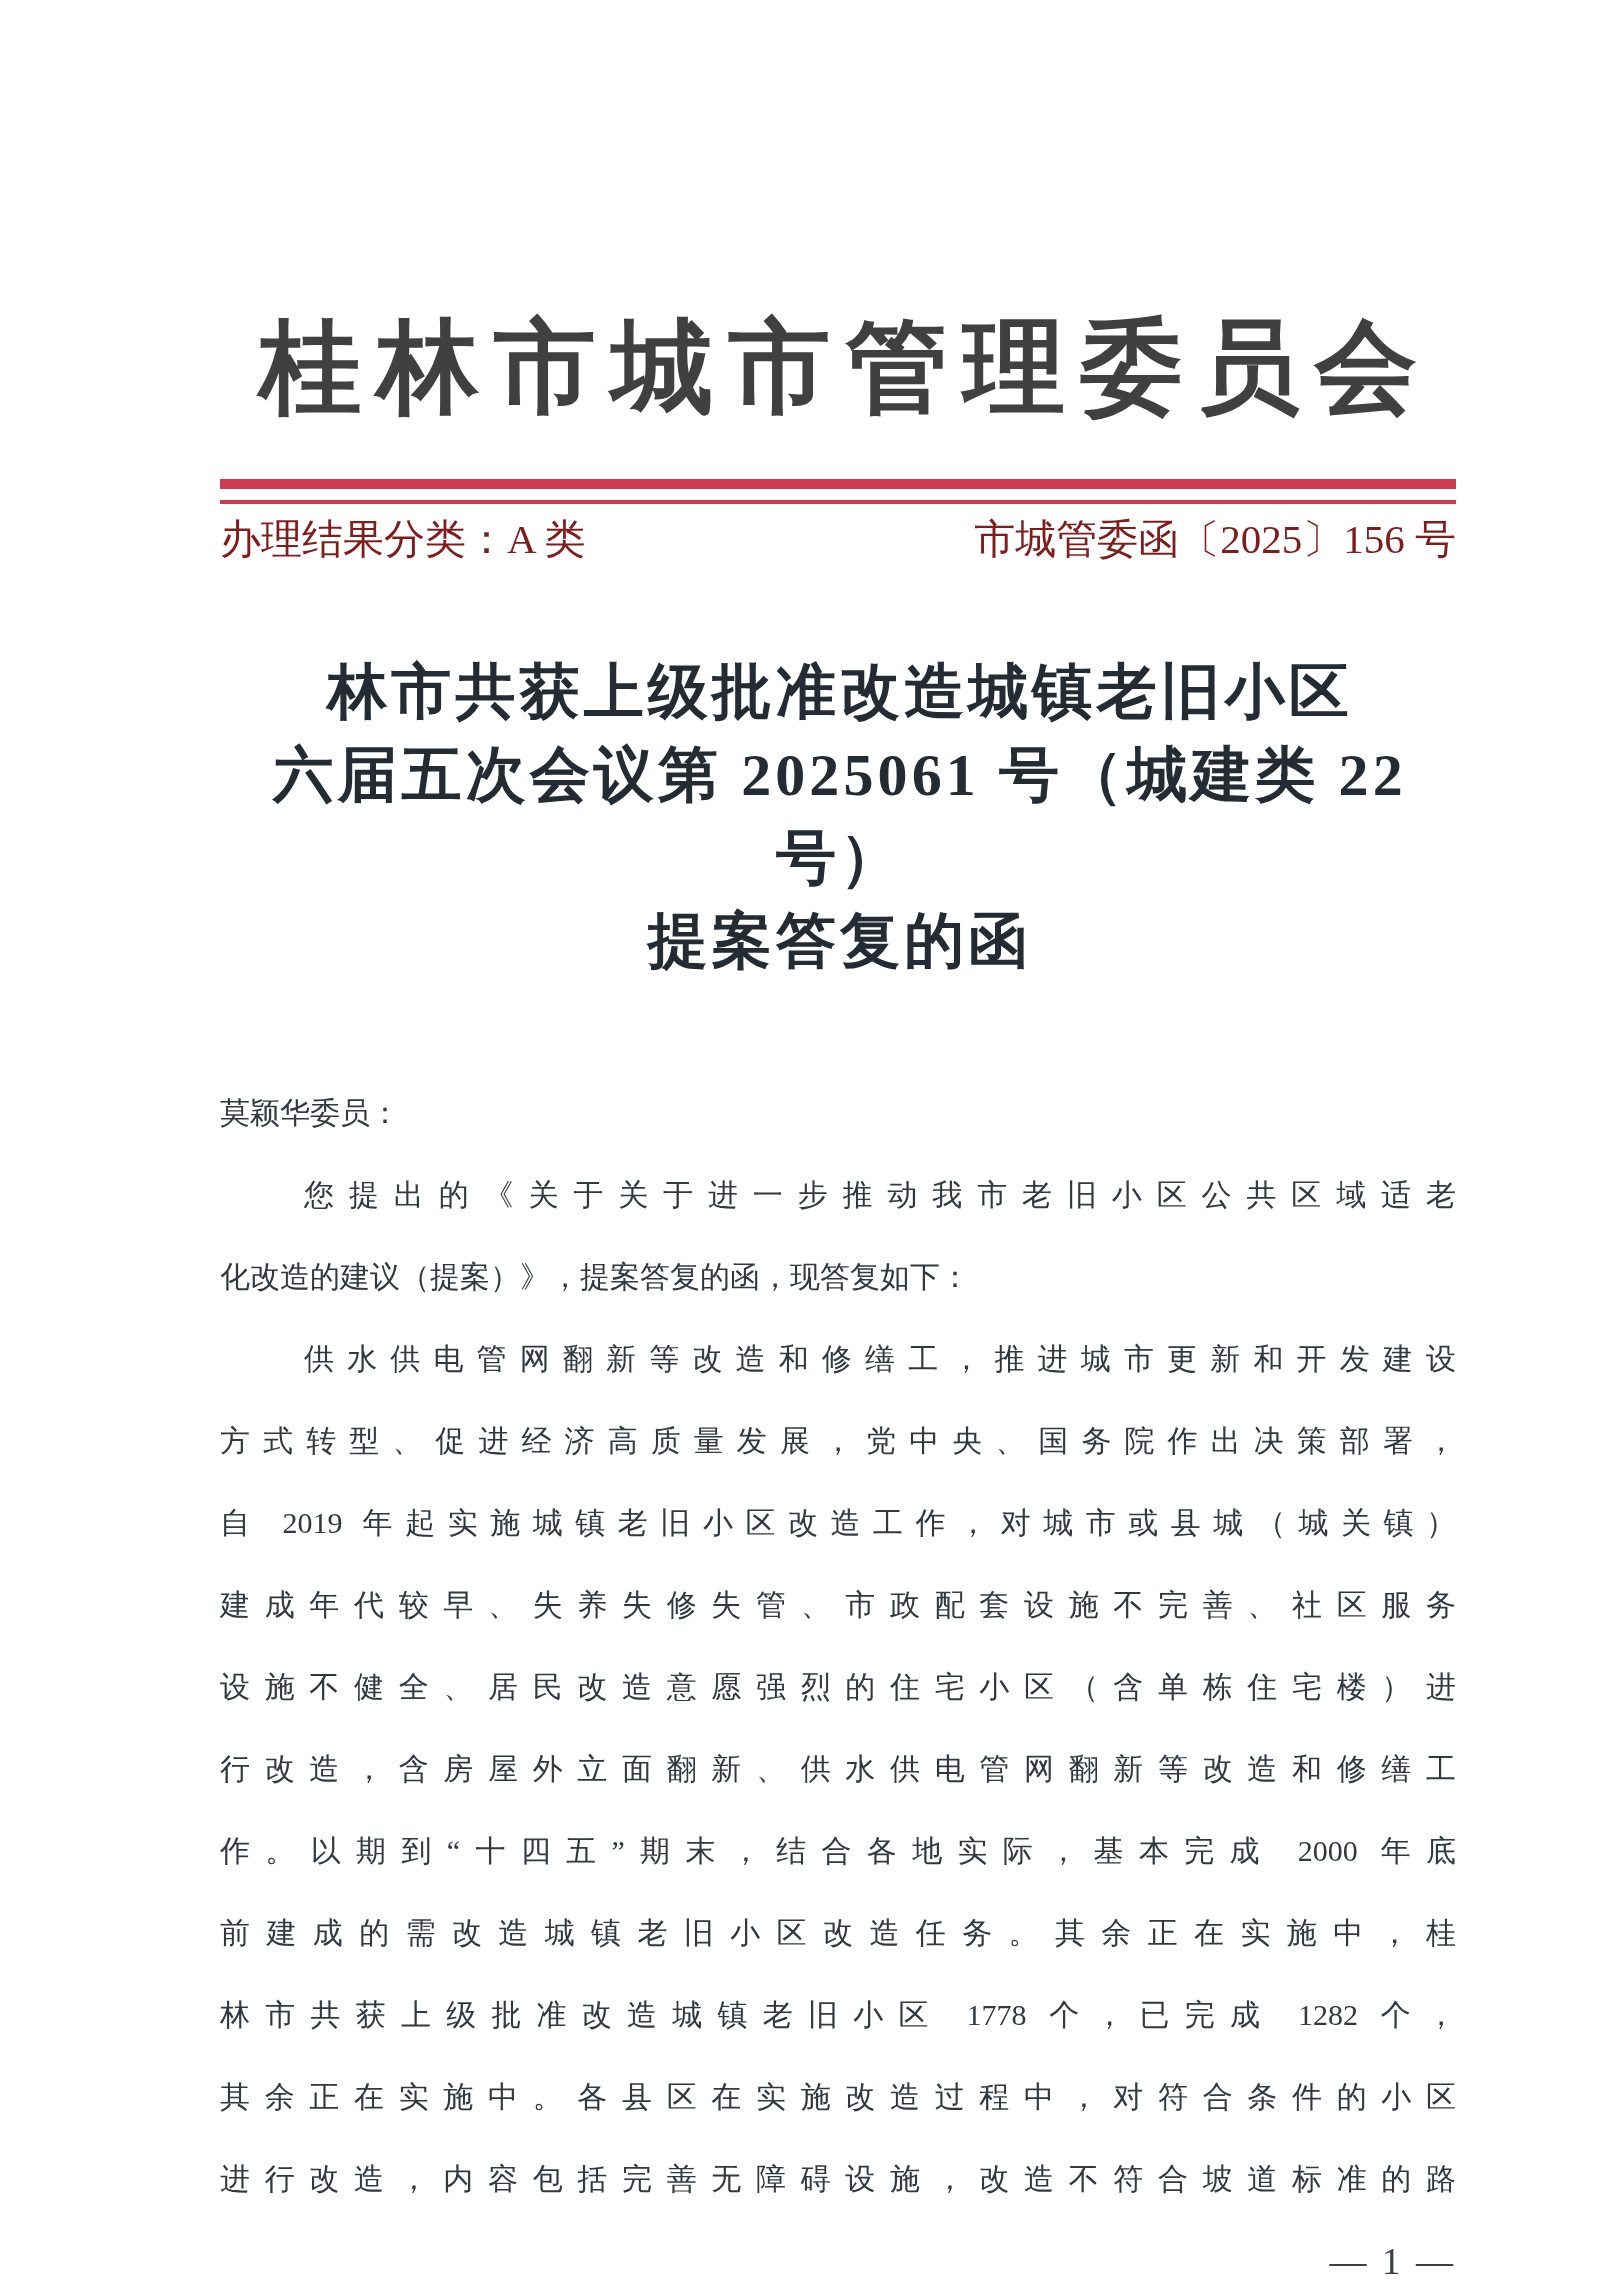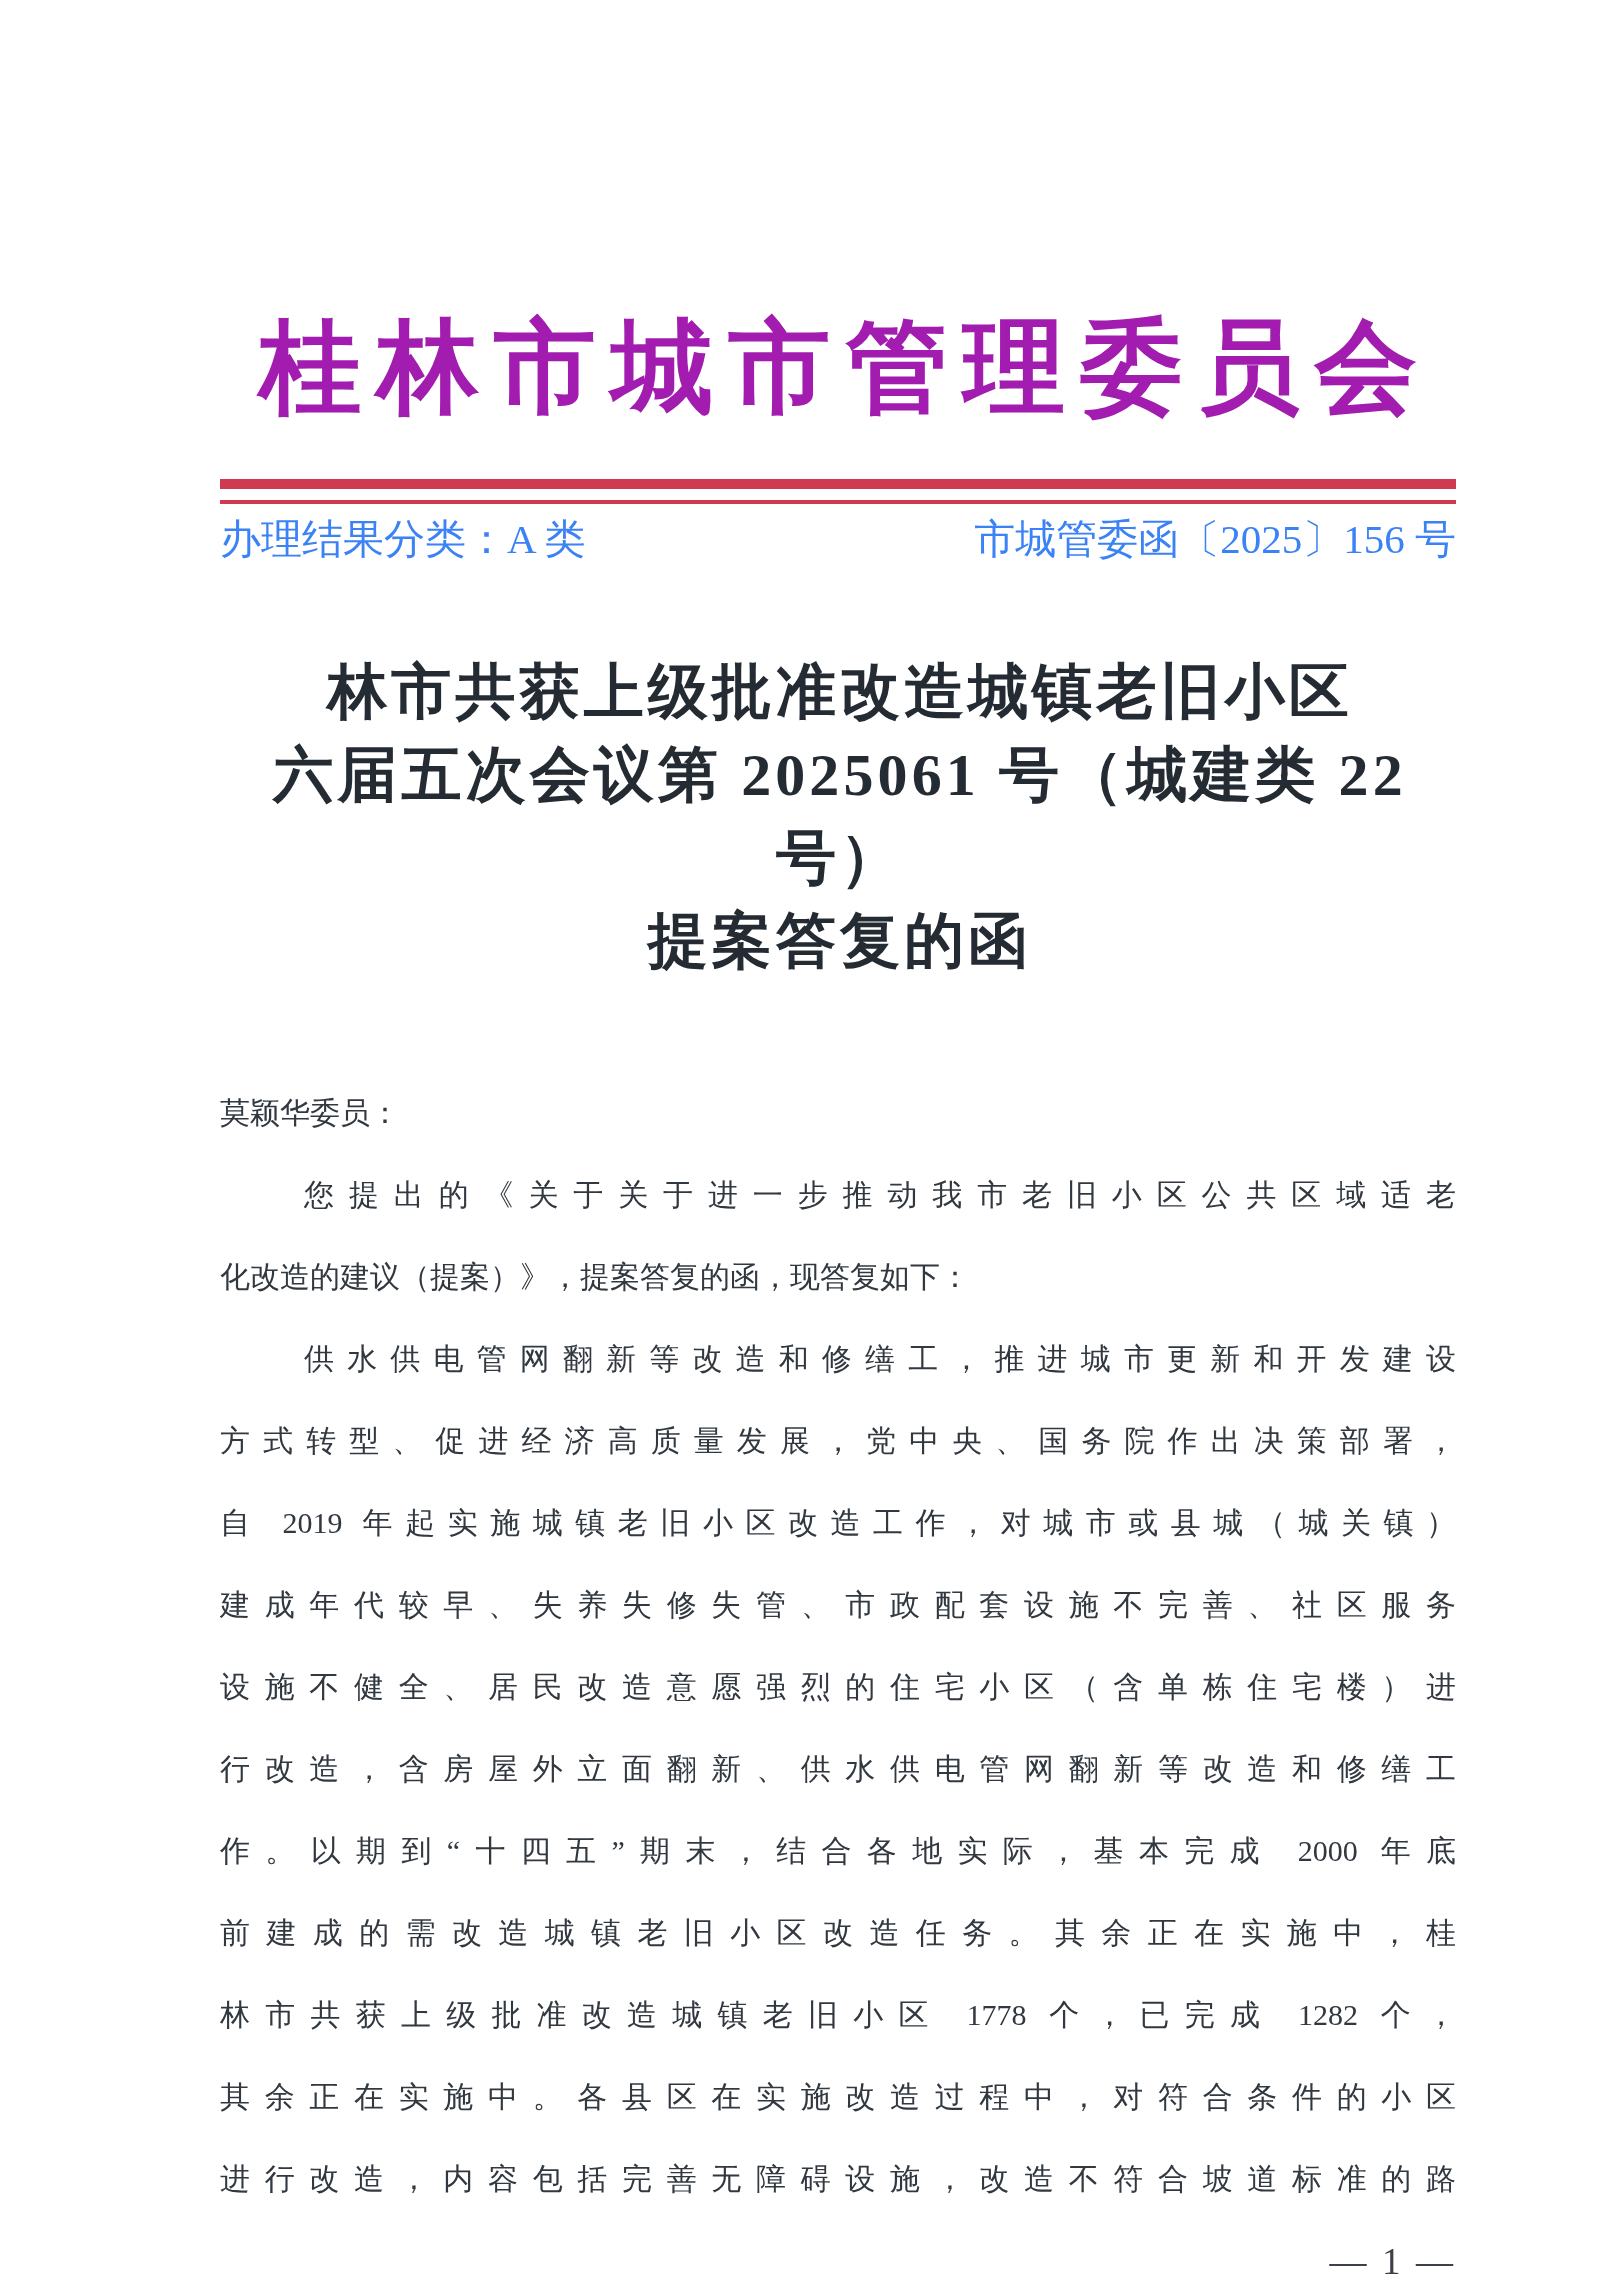--- a/index.html
+++ b/index.html
@@ -16,21 +16,21 @@
     overflow: hidden;
     font-family: "Liberation Serif", "DejaVu Serif", serif;
     box-sizing: border-box;
     padding: 286px 167px 0 220px;
   }
   
   .org-name {
     font-size: 102px;
     line-height: 163px;
     font-weight: bold;
-    color: #a21caf;
+    color: #404040;
     text-align: center;
     letter-spacing: 15.3px;
     margin-right: -15.3px;
     white-space: nowrap;
   }
   .rule-thick {
     margin-top: 30px;
     height: 10.2px;
     background: #CE3A50;
   }
@@ -40,21 +40,21 @@
     background: #CE3A50;
   }
   
   .meta-row {
     margin-top: 9.2px;
     display: flex;
     justify-content: space-between;
     align-items: baseline;
     font-size: 41px;
     line-height: 51px;
-    color: #3b82f6;
+    color: #7f1d1d;
     white-space: nowrap;
   }
   
   .doc-title {
     margin-top: 86px;
     text-align: center;
     font-weight: bold;
     color: #242B33;
     font-size: 60px;
     line-height: 83px;

